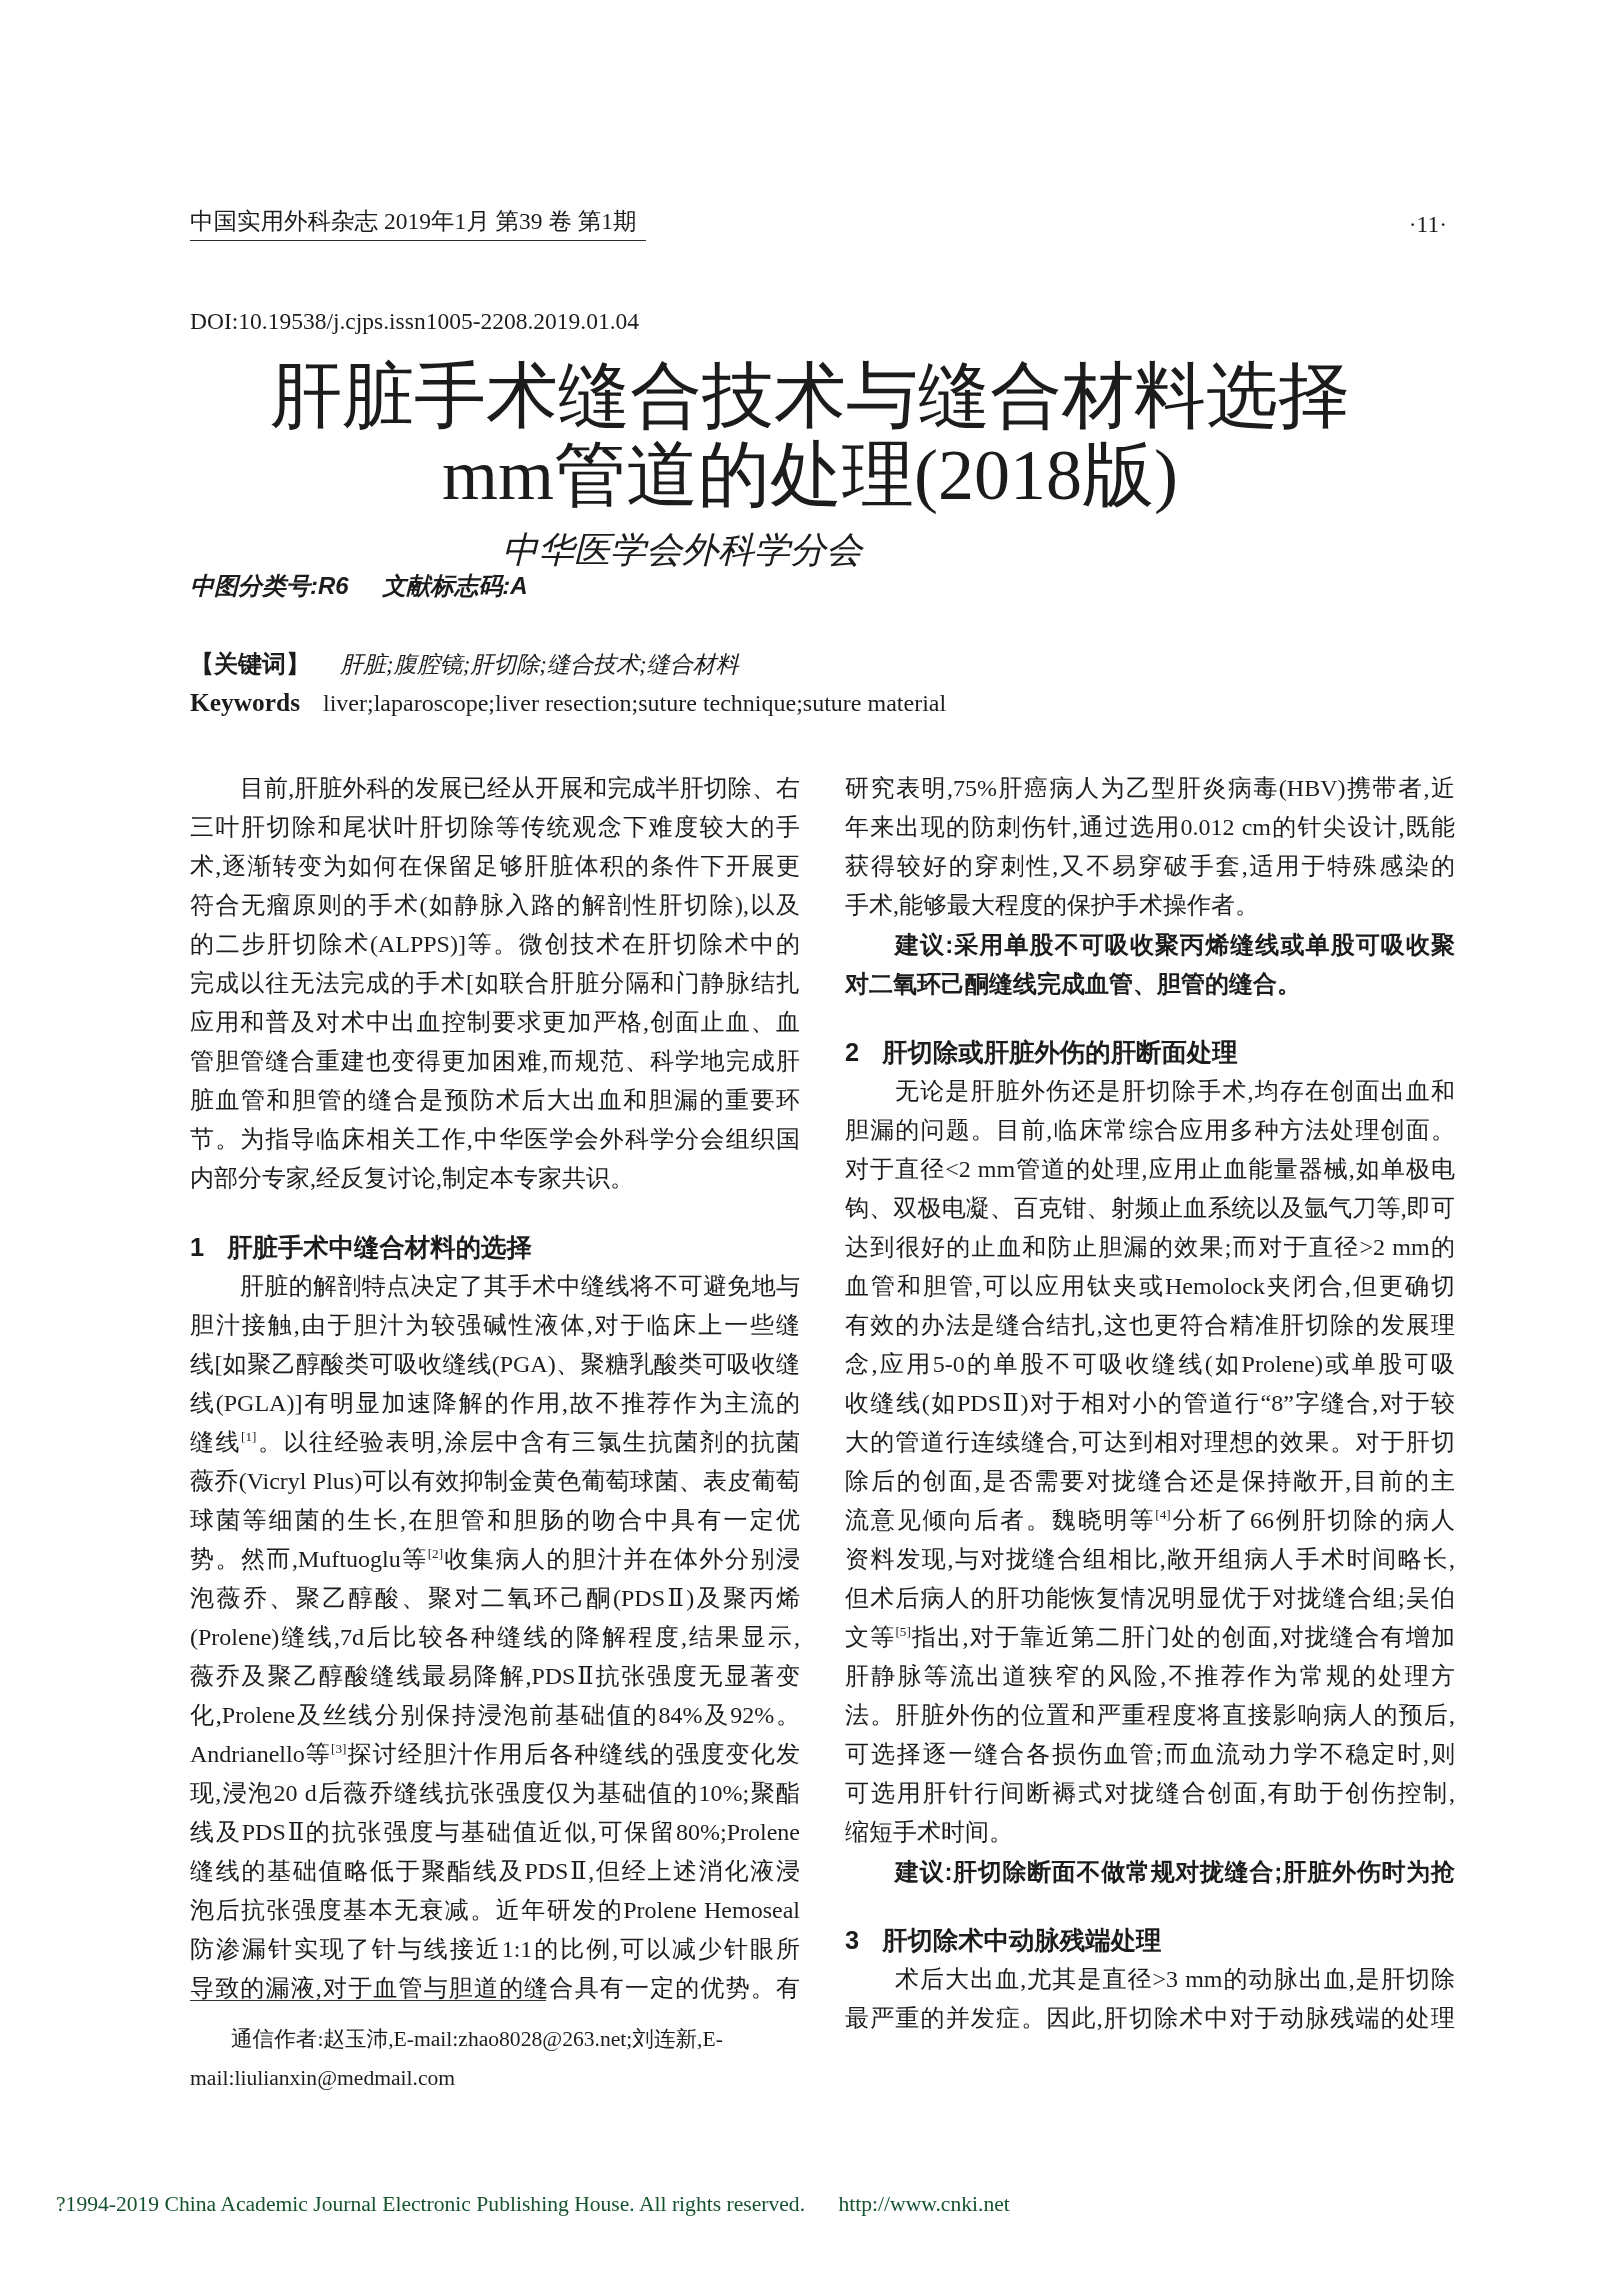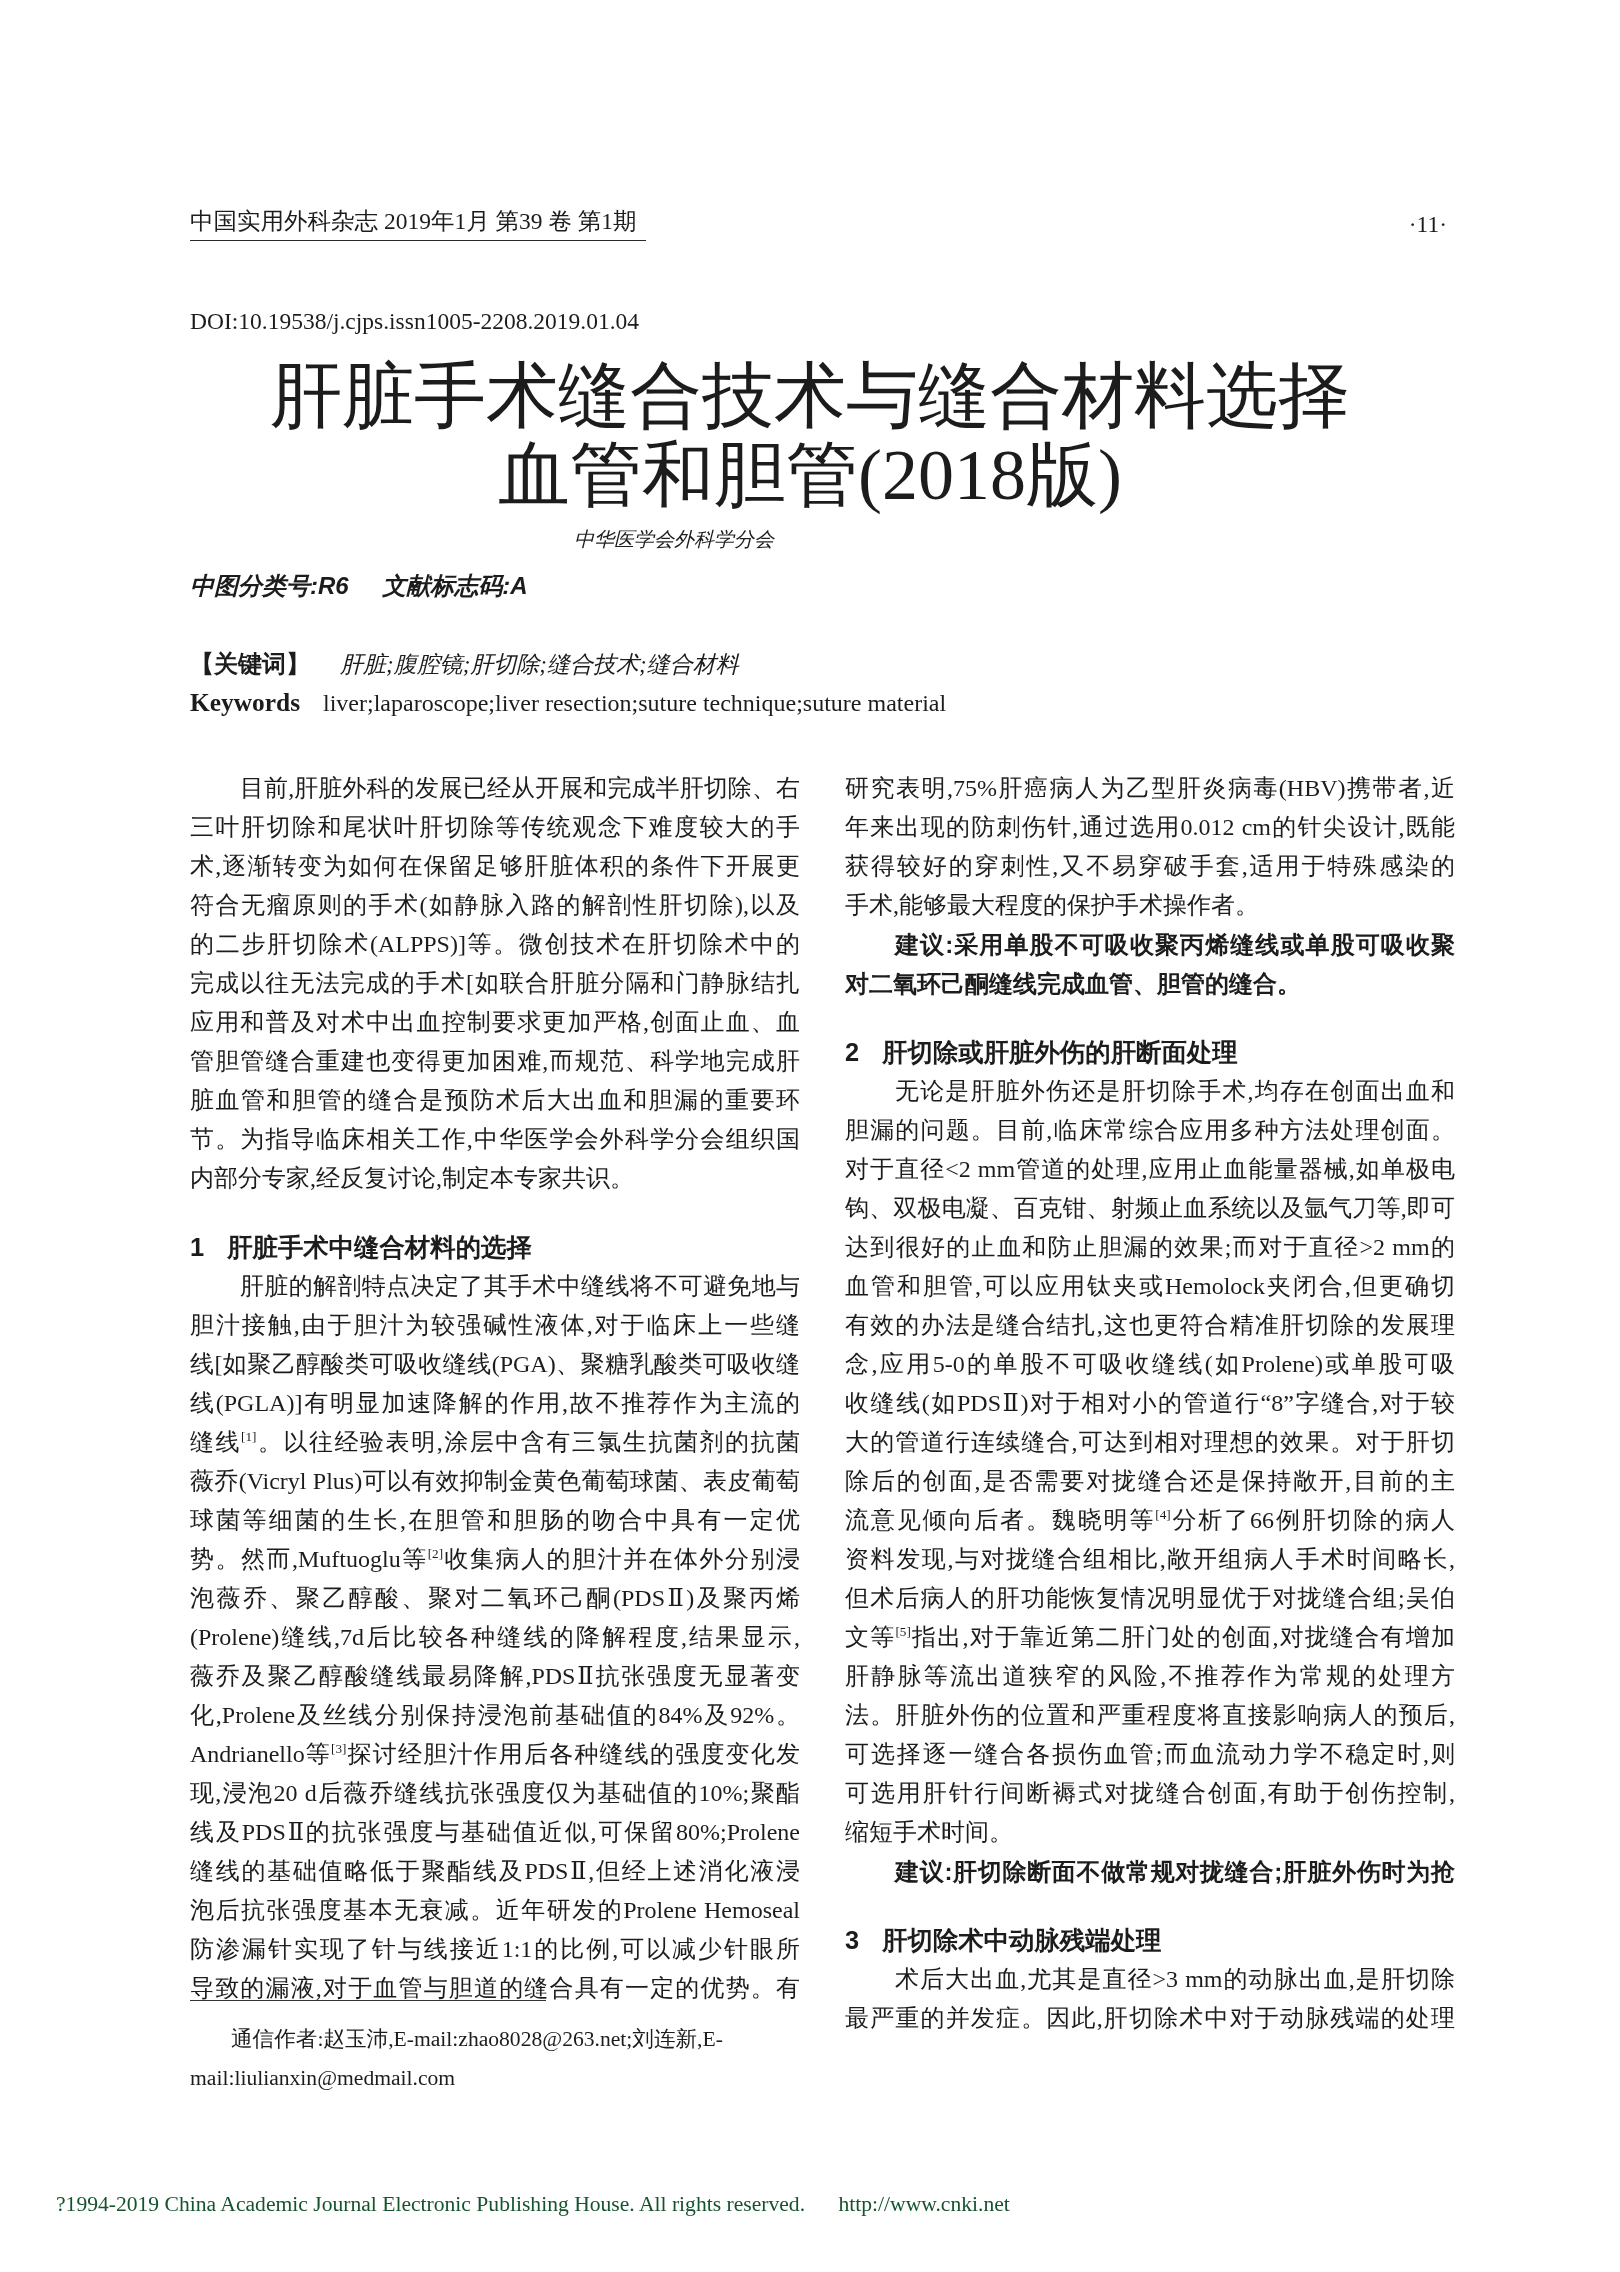--- a/index.html
+++ b/index.html
@@ -10,21 +10,21 @@
                 border-bottom:1.9px solid #2a2a2a;padding:0 9px 5.1px 0;}
   .page-num{position:absolute;top:210px;right:173px;font-size:23.5px;line-height:28px;}
   .column-title{position:absolute;top:255px;right:154px;font-size:29px;line-height:34px;
                 font-weight:700;letter-spacing:14px;font-family:"Liberation Sans","DejaVu Sans",sans-serif;}
   .doi{position:absolute;left:190px;top:307px;font-size:23.5px;line-height:28px;}
 
   .title{position:absolute;left:0;top:357px;width:1620px;text-align:center;
          font-size:72px;font-weight:400;line-height:79px;}
   .title span{display:block;}
   .author{position:absolute;left:0;top:526px;width:1348px;text-align:center;
-          font-size:20px;font-style:italic;}
+          font-size:36px;font-style:italic;padding-left:8px;}
   .meta{position:absolute;left:190px;top:570px;font-size:24px;font-weight:700;
         font-family:"Liberation Sans","DejaVu Sans",sans-serif;font-style:italic;}
   .meta .gap{margin-left:27px;}
 
   .kw-cn{position:absolute;left:190px;top:648px;font-size:24px;}
   .kw-cn .lbl{font-weight:700;font-family:"Liberation Sans","DejaVu Sans",sans-serif;}
   .kw-cn .txt{margin-left:24px;font-size:23px;font-style:italic;}
   .kw-en{position:absolute;left:190px;top:688px;font-size:24px;}
   .kw-en .lbl{font-weight:700;margin-right:23px;font-size:25.4px;}
 
@@ -57,21 +57,21 @@
 <body>
 
 <div class="page">
 
   <div class="journal-line">中国实用外科杂志  2019年1月 第39 卷 第1期</div>
   <div class="page-num">·11·</div>
   <div class="doi">DOI:10.19538/j.cjps.issn1005-2208.2019.01.04</div>
 
   <div class="title">
     <span>肝脏手术缝合技术与缝合材料选择</span>
-    <span>血管和胆管(2018版)</span>
+    <span>mm管道的处理(2018版)</span>
   </div>
 
   <div class="author">中华医学会外科学分会</div>
 
   <div class="meta">
     <span>中图分类号:R6</span>
     <span class="gap">文献标志码:A</span>
   </div>
 
   <div class="kw-cn">

